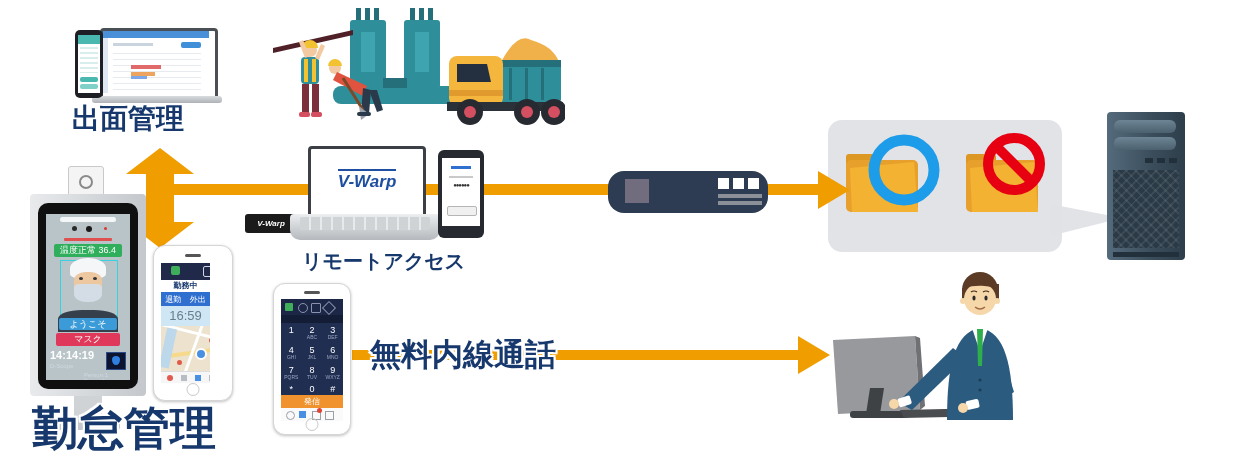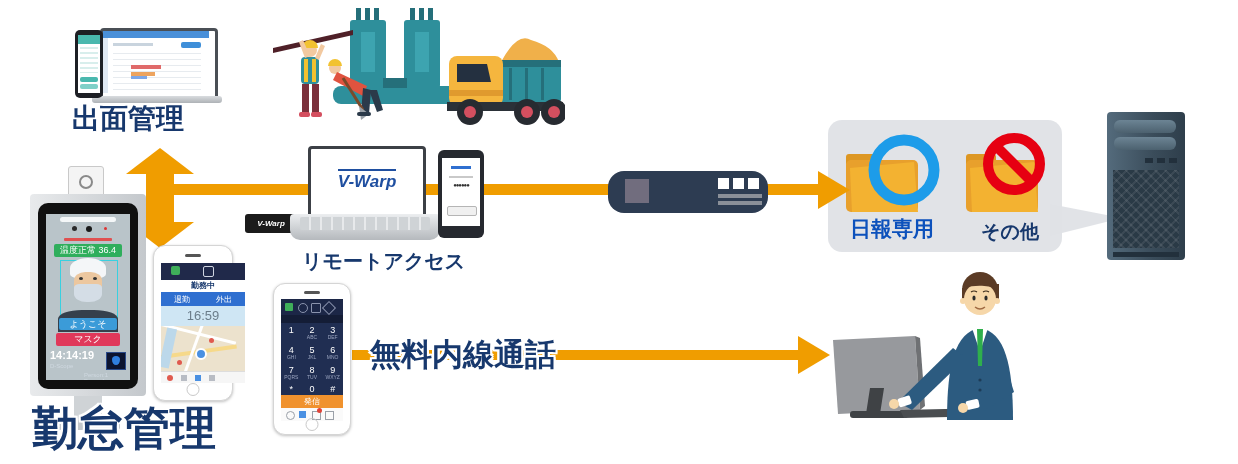--- a/index.html
+++ b/index.html
@@ -56,21 +56,21 @@
   .ft-stand{left:74px;top:396px;width:28px;height:26px;background:#cfd3d6;z-index:5;}
   .ft-base{left:56px;top:420px;width:64px;height:10px;background:#c4c8cc;border-radius:3px;z-index:5;}
 
   
   .iphone{background:#fff;border:1px solid #d5d5d5;border-radius:12px;
           box-shadow:0 1px 3px rgba(0,0,0,.25);z-index:6;}
   .homebtn{position:absolute;left:50%;transform:translateX(-50%);border:1px solid #c9c9c9;border-radius:50%;}
   .spk{position:absolute;left:50%;transform:translateX(-50%);background:#555;border-radius:2px;}
 
   
-  .mp-screen{left:7px;top:17px;width:84px;height:120px;background:#fff;overflow:hidden;}
+  .mp-screen{left:7px;top:17px;width:49px;height:120px;background:#fff;overflow:hidden;}
   .mp-head{height:17px;background:#20294a;position:relative;}
   .mp-status{height:12px;line-height:12px;text-align:center;font-size:8px;font-weight:bold;color:#17386D;background:#fff;}
   .mp-bluebar{height:14px;background:#2f6fd0;color:#fff;font-size:8px;display:flex;justify-content:space-around;align-items:center;}
   .mp-time{height:20px;background:#cfe6f4;color:#6b7d8a;font-size:13px;text-align:center;line-height:20px;}
   .mp-map{height:45px;background:#ece2cd;position:relative;overflow:hidden;}
   .mp-tab{height:12px;background:#f6f6f6;border-top:1px solid #ddd;position:relative;}
 
   
   .dp-screen{left:7px;top:15px;width:62px;height:122px;background:#1c2747;overflow:hidden;}
   .dp-keys{display:grid;grid-template-columns:repeat(3,1fr);height:74px;background:#202e52;}
@@ -113,30 +113,28 @@
   </svg>
 
   <div class="abs panel"></div>
 
   <svg class="abs" style="left:840px;top:130px;z-index:3;" width="104" height="88">
     <rect x="6" y="24" width="30" height="12" rx="3" fill="#dd9723"></rect>
     <rect x="6" y="30" width="72" height="52" rx="5" fill="#e8a02c"></rect>
     <polygon points="10,38 74,32 78,82 12,82" fill="#f3b231"></polygon>
     <circle cx="64" cy="40" r="30" fill="none" stroke="#1D9CE9" stroke-width="11"></circle>
   </svg>
-  <div class="abs folder-label" style="left:840px;top:215px;width:104px;font-size:21px;color:#0C51BC;">日報専用</div>
 
   <svg class="abs" style="left:958px;top:126px;z-index:3;" width="104" height="92">
     <rect x="8" y="28" width="30" height="12" rx="3" fill="#dd9723"></rect>
     <rect x="8" y="34" width="72" height="52" rx="5" fill="#e8a02c"></rect>
     <polygon points="12,42 76,36 80,86 14,86" fill="#f3b231"></polygon>
     <circle cx="56" cy="38" r="26" fill="none" stroke="#E60012" stroke-width="10"></circle>
     <line x1="38" y1="20" x2="74" y2="56" stroke="#E60012" stroke-width="10"></line>
   </svg>
-  <div class="abs folder-label" style="left:958px;top:219px;width:104px;font-size:19px;color:#17386D;">その他</div>
 
   <div class="abs server">
     <div class="abs bay" style="top:8px;"></div>
     <div class="abs bay" style="top:25px;"></div>
     <div class="abs srv-btn" style="left:38px;"></div>
     <div class="abs srv-btn" style="left:50px;"></div>
     <div class="abs srv-btn" style="left:62px;"></div>
     <div class="abs mesh"></div>
     <div class="abs srv-foot"></div>
   </div>

